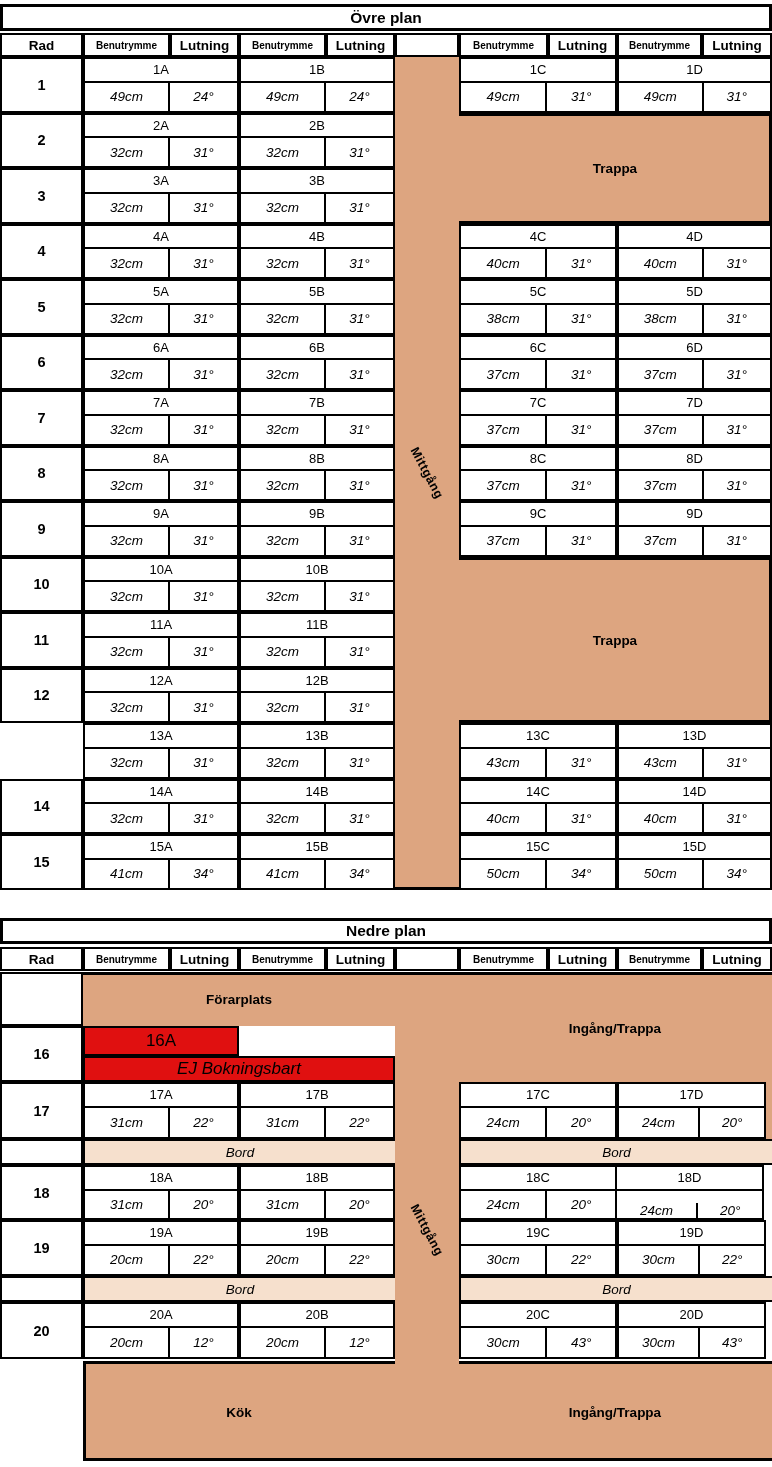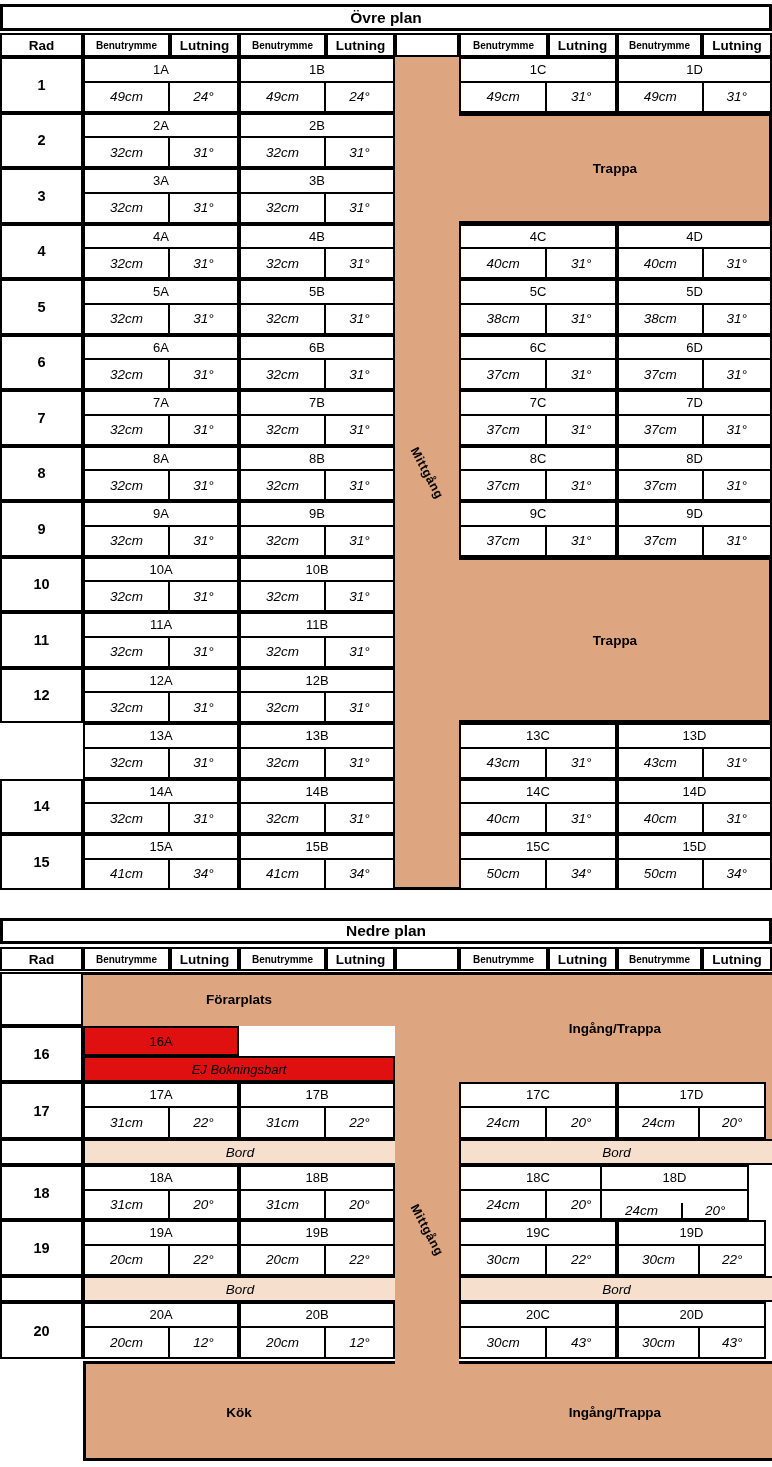--- a/index.html
+++ b/index.html
@@ -19,21 +19,21 @@
   .seat-vals{flex:1 1 auto;display:flex}
   .seat-cm{width:56%;border-right:2px solid #000;display:flex;align-items:center;
         justify-content:center;font-style:italic;font-size:13.5px}
   .seat-deg{flex:1;display:flex;align-items:center;justify-content:center;
         font-style:italic;font-size:13.5px}
   .tan{position:absolute;background:var(--tan)}
   .bord{position:absolute;background:var(--pink);border:2px solid #000;border-right:none;
         display:flex;align-items:center;justify-content:center;
         font-style:italic;font-size:13.5px}
   .red{position:absolute;background:var(--red);border:2.5px solid #000;
-        display:flex;align-items:center;justify-content:center;font-size:13px}
+        display:flex;align-items:center;justify-content:center;font-size:17px}
   .italic{font-style:italic}
   .bline{position:absolute;background:#000}
   .arealabel{position:absolute;transform:translate(-50%,-50%);
         font-weight:bold;font-size:13.5px;white-space:nowrap}
   .aislelabel{position:absolute;transform:translate(-50%,-50%) rotate(62deg);
         font-weight:bold;font-size:12.5px;letter-spacing:.5px;white-space:nowrap}
 </style>
 </head>
 <body>
 
@@ -498,21 +498,21 @@
         <div class="seat-deg">20°</div>
       </div>
     </div>
     <div class="seat" style="left: 459px; top: 1165px; width: 158px; height: 55px;">
       <div class="seat-name">18C</div>
       <div class="seat-vals">
         <div class="seat-cm">24cm</div>
         <div class="seat-deg">20°</div>
       </div>
     </div>
-    <div class="seat" style="left: 600px; top: 1165px; width: 149px; height: 55px; gap: 12px;">
+    <div class="seat" style="left: 615px; top: 1165px; width: 149px; height: 55px; gap: 12px;">
       <div class="seat-name">18D</div>
       <div class="seat-vals">
         <div class="seat-cm">24cm</div>
         <div class="seat-deg">20°</div>
       </div>
     </div>
     <div class="cell rownum" style="left: 0px; top: 1220px; width: 83px; height: 56px;">19</div>
     <div class="seat" style="left: 83px; top: 1220px; width: 156px; height: 56px;">
       <div class="seat-name">19A</div>
       <div class="seat-vals">

